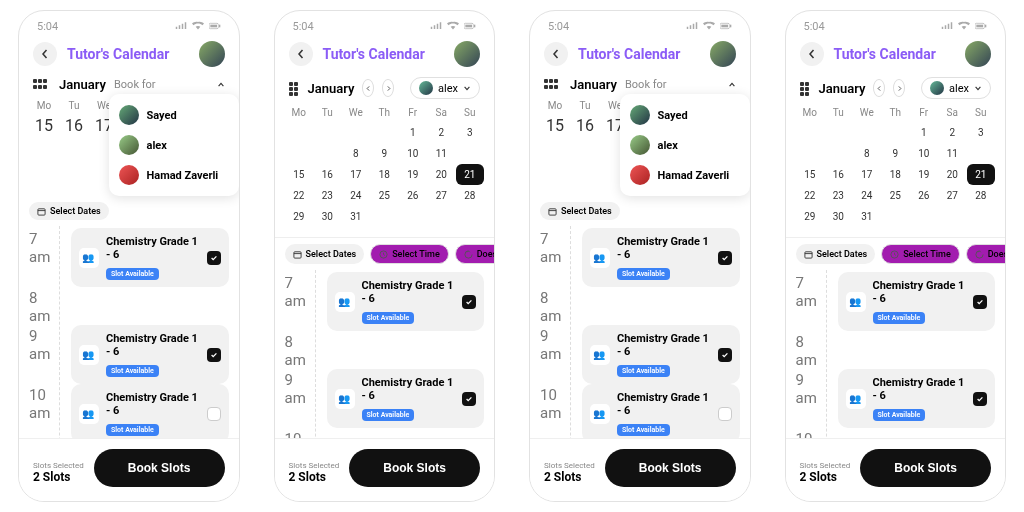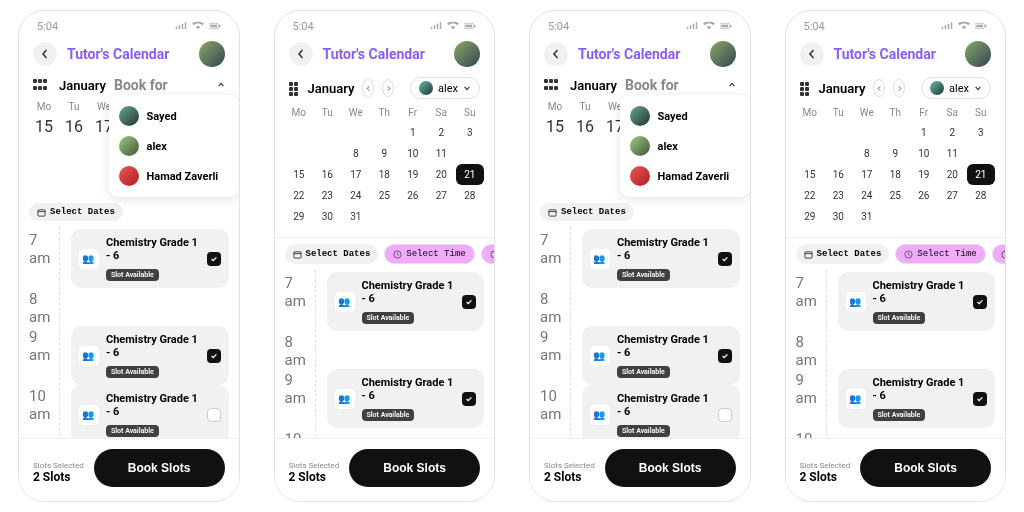--- a/index.html
+++ b/index.html
@@ -22,59 +22,59 @@
   .hdr { display:flex; align-items:center; gap:10px; padding:0 14px 10px; }
   .back { width:24px; height:24px; border-radius:50%; background:#f1f1f1; display:flex; align-items:center; justify-content:center; cursor:pointer; }
   .back svg { width:10px; height:10px; }
   .htitle { font-size:14px; font-weight:700; color:#8b5cf6; flex:1; }
   .avatar { width:26px; height:26px; border-radius:50%; background:linear-gradient(135deg,#8a6,#345); }
   
   .mrow { display:flex; align-items:center; gap:8px; padding:0 14px 8px; font-size:13px; }
   .gridicon { width:18px; height:12px; display:flex; flex-wrap:wrap; gap:1px; }
   .gridicon span { width:4px; height:4px; background:#333; border-radius:1px; }
   .month { font-weight:600; }
-  .bookfor { font-size:14px; color:#888; flex:1;font-weight:bold; }
+  .bookfor { font-size:11px; color:#888; flex:1; }
   .navbtn { width:18px; height:18px; border-radius:50%; border:1px solid #ddd; display:flex; align-items:center; justify-content:center; cursor:pointer; }
   .navbtn svg { width:7px; height:7px; }
   .chip { display:flex; align-items:center; gap:5px; padding:3px 8px; border:1px solid #e0e0e0; border-radius:14px; font-size:11px; background:#fff; cursor:pointer; }
   .chip .av { width:14px; height:14px; border-radius:50%; background:linear-gradient(135deg,#6b9,#234); }
   .chev { width:8px; height:8px; }
   
   .wk { display:flex; padding:0 10px; font-size:10px; color:#888; }
   .wk span { flex:1; text-align:center; }
   
   .cal { padding:4px 10px 8px; font-size:10px; }
   .calrow { display:flex; }
   .calrow span { flex:1; text-align:center; padding:5px 0; cursor:pointer; color:#333; }
   .calrow span.dim { color:#ccc; }
   .calrow span.sel { background:#111; color:#fff; border-radius:6px; }
   
   .dv { height:1px; background:#eee; margin:2px 0 4px; }
   
-  .pills { display:flex; gap:6px; padding:2px 10px 6px; overflow:hidden;font-family:Liberation Mono, monospace; }
+  .pills { display:flex; gap:6px; padding:2px 10px 6px; overflow:hidden; }
   .pill { display:flex; align-items:center; gap:4px; padding:4px 8px; border-radius:14px; background:#f1f1f1; font-size:9px; font-weight:600; white-space:nowrap; cursor:pointer; }
-  .pill.out { background:#f0abfc; border:1px solid #e0e0e0; font-weight:500; }
+  .pill.out { background:#a21caf; border:1px solid #e0e0e0; font-weight:500; }
   .pill svg { width:9px; height:9px; }
   .ddmenu { position:absolute; top:-6px; right:0; width:130px; background:#fff; border-radius:10px; box-shadow:0 2px 12px rgba(0,0,0,.12); padding:6px 0; z-index:5; }
   .dditem { display:flex; align-items:center; gap:8px; padding:5px 10px; font-size:11px; cursor:pointer;font-weight:bold; }
   .dditem .dav { width:20px; height:20px; border-radius:50%; }
   .dav.s1 { background:linear-gradient(135deg,#6a7,#234); }
   .dav.s2 { background:linear-gradient(135deg,#9c8,#453); }
   .dav.s3 { background:linear-gradient(135deg,#e55,#a22); }
   
   .tl { flex:1; overflow:hidden; position:relative; padding:2px 10px 0; }
   .hour { display:flex; align-items:flex-start; min-height:40px; position:relative; }
   .hour.short { min-height:22px; }
   .hlabel { width:30px; font-size:15px; color:#777; padding-top:2px; }
   .vline { position:absolute; left:40px; top:0; bottom:0; border-left:1px dashed #ddd; }
   .slotcard { margin-left:12px; flex:1; background:#f1f1f1; border-radius:10px; padding:7px 8px; display:flex; align-items:center; gap:7px; position:relative; }
   .slotcard .sicon { width:20px; height:20px; background:#fff; border-radius:5px; display:flex; align-items:center; justify-content:center; font-size:10px; }
   .slotmeta { flex:1; }
   .slottitle { font-size:11px; font-weight:700; }
-  .slotbadge { display:inline-block; background:#404040; color:#fff; font-size:7px; font-weight:600; padding:2px 5px; border-radius:4px; margin-top:2px; }
+  .slotbadge { display:inline-block; background:#3b82f6; color:#fff; font-size:7px; font-weight:600; padding:2px 5px; border-radius:4px; margin-top:2px; }
   .check { width:14px; height:14px; border-radius:4px; background:#111; display:flex; align-items:center; justify-content:center; }
   .check.empty { background:#fff; border:1px solid #ccc; }
   .check svg { width:8px; height:8px; }
   
   .ftr { position:absolute; bottom:0; left:0; right:0; background:#fff; border-top:1px solid #efefef; display:flex; align-items:center; padding:10px 14px 14px; gap:10px; }
   .fmeta .fl { font-size:8px; color:#888;margin-top:8px; }
   .fmeta .fv { font-size:12px; font-weight:700; }
   .bookbtn { flex:1; background:#111; color:#fff; border:none; border-radius:22px; padding:12px 0; font-size:12px; font-weight:600; cursor:pointer; }
 </style>
 </head>

